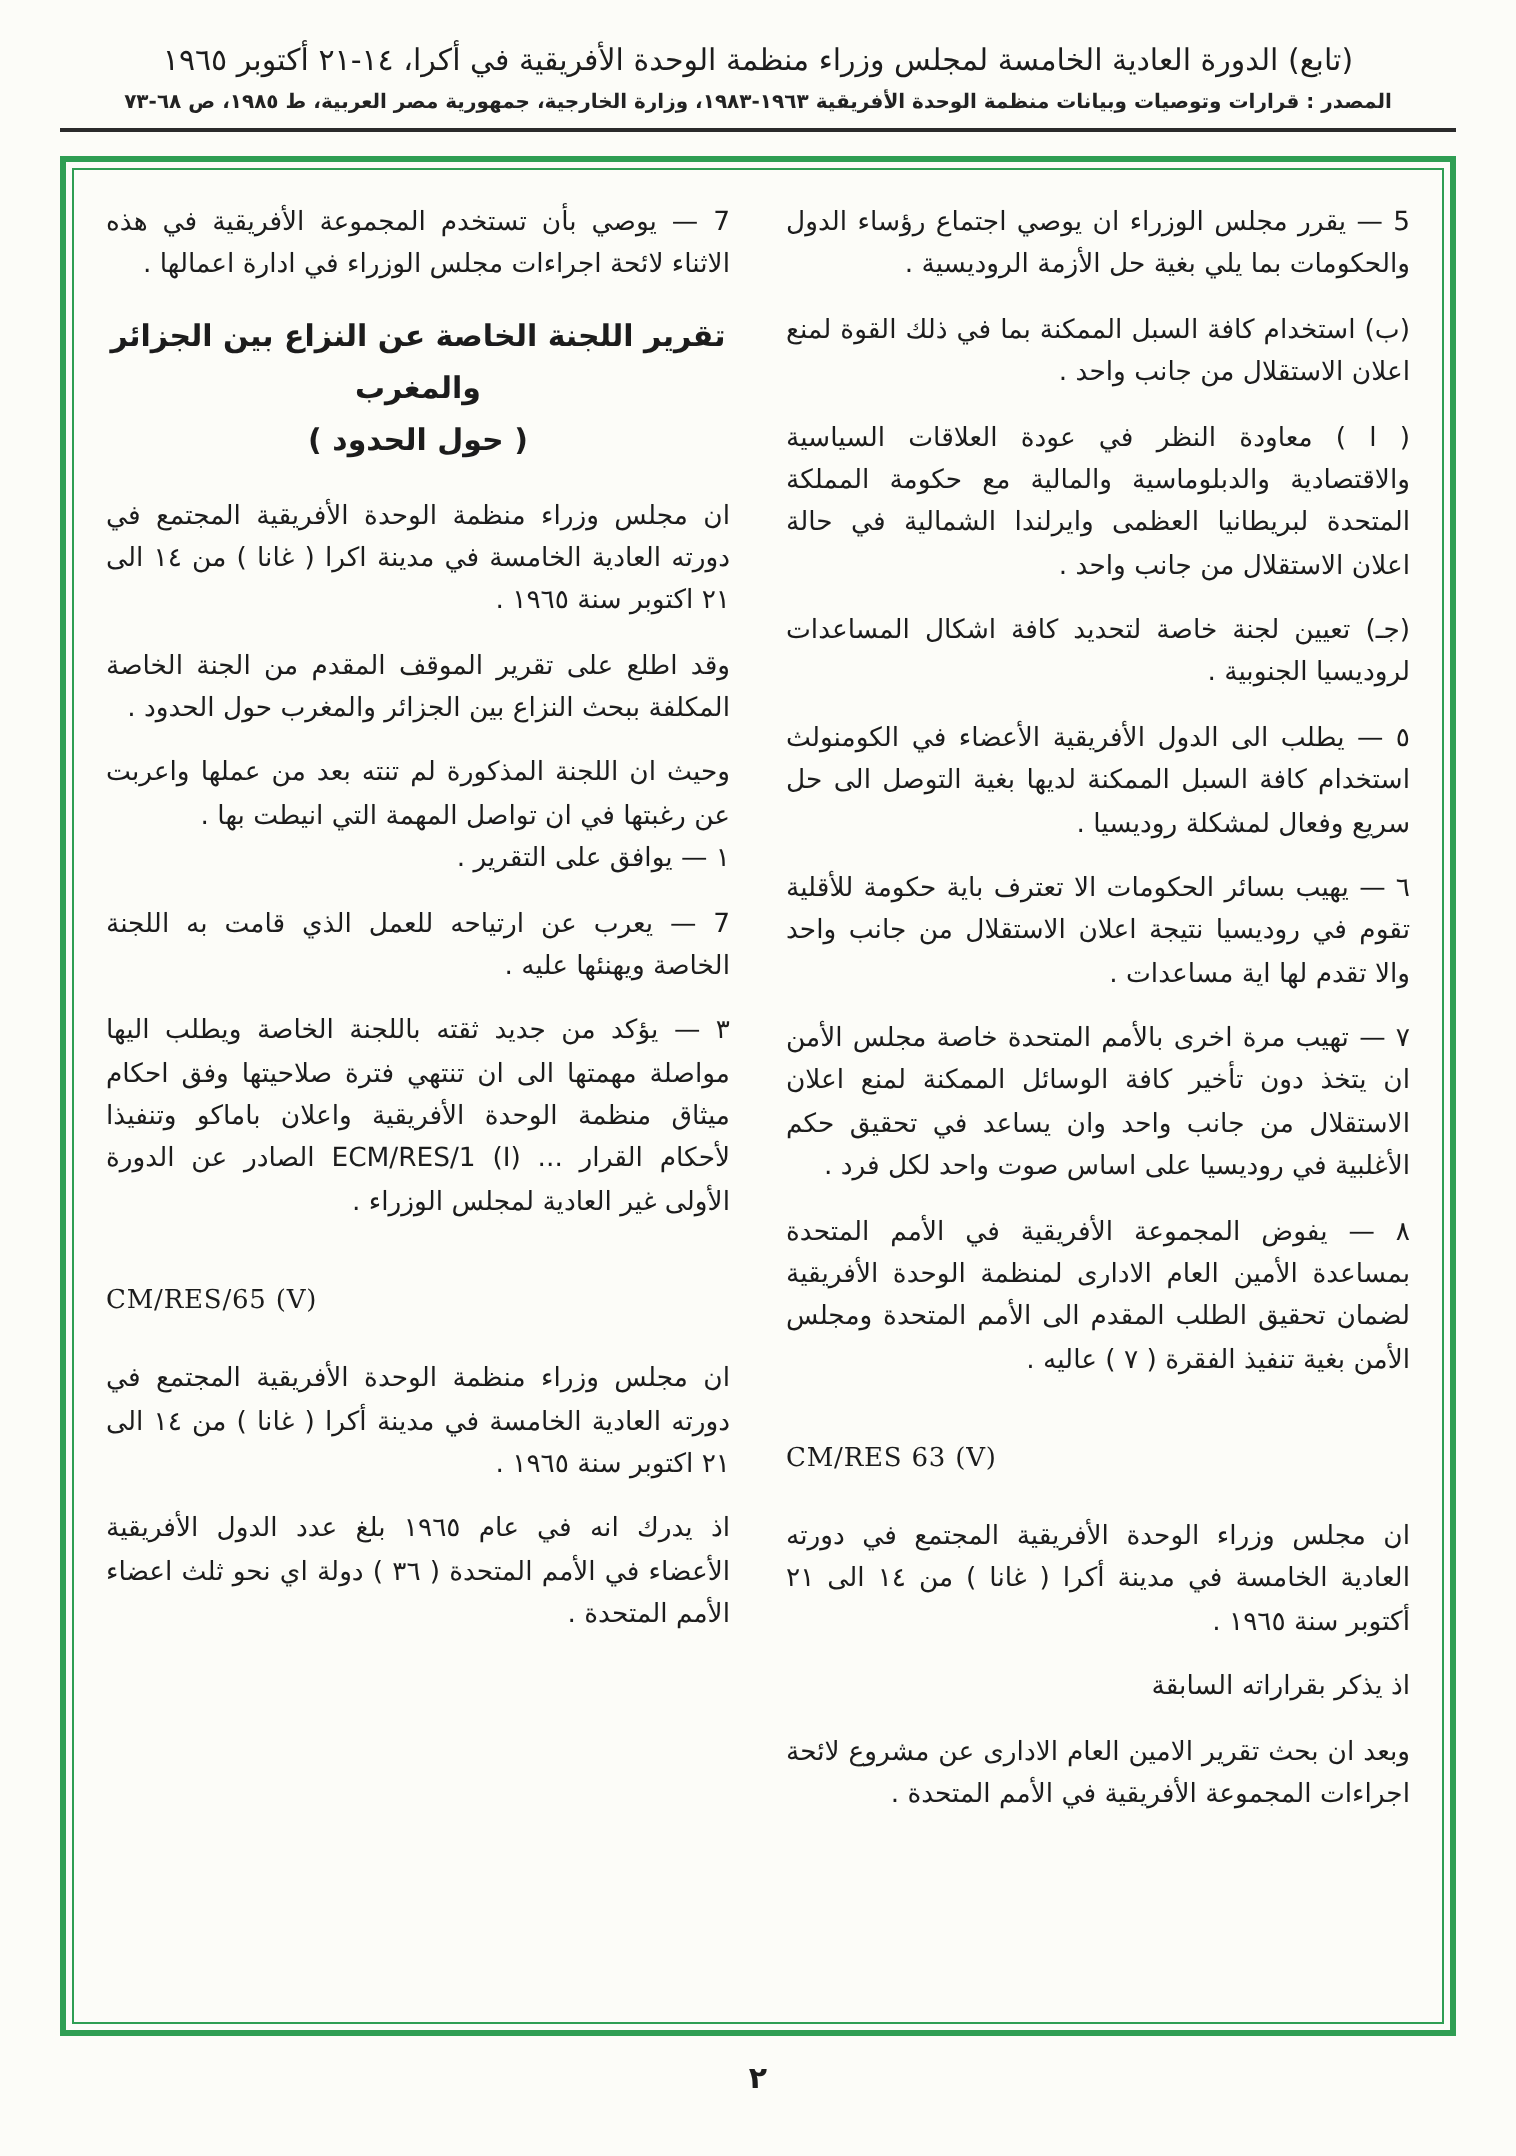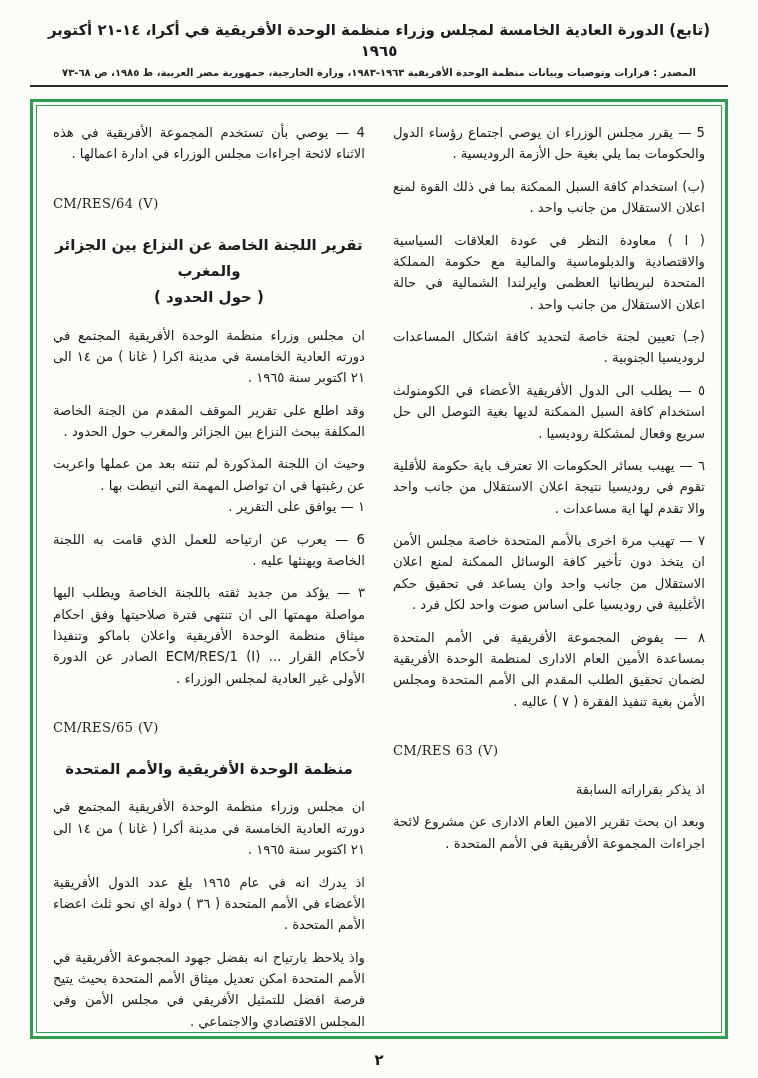--- a/index.html
+++ b/index.html
@@ -10,21 +10,21 @@
     box-sizing: border-box;
     padding: 20px 30px 0;
     font-family: "DejaVu Sans", sans-serif;
     color: #1c1c1c;
     direction: rtl;
     position: relative;
     overflow: hidden;
   }
   .header-title {
     text-align: center;
-    font-weight: bold;
+    font-weight: normal;
     font-size: 15px;
     line-height: 1.4;
   }
   .header-source {
     text-align: center;
     font-size: 10px;
     font-weight: bold;
     margin-top: 5px;
     color: #222;
   }
@@ -99,39 +99,37 @@
         <div class="column">
             <div class="block paragraph">5 — يقرر مجلس الوزراء ان يوصي اجتماع رؤساء الدول والحكومات بما يلي بغية حل الأزمة الروديسية .</div>
             <div class="block paragraph">(ب) استخدام كافة السبل الممكنة بما في ذلك القوة لمنع اعلان الاستقلال من جانب واحد .</div>
             <div class="block paragraph">( ا ) معاودة النظر في عودة العلاقات السياسية والاقتصادية والدبلوماسية والمالية مع حكومة المملكة المتحدة لبريطانيا العظمى وايرلندا الشمالية في حالة اعلان الاستقلال من جانب واحد .</div>
             <div class="block paragraph">(جـ) تعيين لجنة خاصة لتحديد كافة اشكال المساعدات لروديسيا الجنوبية .</div>
             <div class="block paragraph">٥ — يطلب الى الدول الأفريقية الأعضاء في الكومنولث استخدام كافة السبل الممكنة لديها بغية التوصل الى حل سريع وفعال لمشكلة روديسيا .</div>
             <div class="block paragraph">٦ — يهيب بسائر الحكومات الا تعترف باية حكومة للأقلية تقوم في روديسيا نتيجة اعلان الاستقلال من جانب واحد والا تقدم لها اية مساعدات .</div>
             <div class="block paragraph">٧ — تهيب مرة اخرى بالأمم المتحدة خاصة مجلس الأمن ان يتخذ دون تأخير كافة الوسائل الممكنة لمنع اعلان الاستقلال من جانب واحد وان يساعد في تحقيق حكم الأغلبية في روديسيا على اساس صوت واحد لكل فرد .</div>
             <div class="block paragraph">٨ — يفوض المجموعة الأفريقية في الأمم المتحدة بمساعدة الأمين العام الادارى لمنظمة الوحدة الأفريقية لضمان تحقيق الطلب المقدم الى الأمم المتحدة ومجلس الأمن بغية تنفيذ الفقرة ( ٧ ) عاليه .</div>
             <div class="block resolution-ref">CM/RES 63 (V)</div>
+            <div class="block paragraph">ان مجلس وزراء الوحدة الأفريقية المجتمع في دورته العادية الخامسة في مدينة أكرا ( غانا ) من ١٤ الى ٢١ أكتوبر سنة ١٩٦٥ .</div>
             <div class="block paragraph">اذ يذكر بقراراته السابقة</div>
             <div class="block paragraph">وبعد ان بحث تقرير الامين العام الادارى عن مشروع لائحة اجراءات المجموعة الأفريقية في الأمم المتحدة .</div>
           </div>
         <div class="column">
-            <div class="block paragraph">4 — يوصي بأن تستخدم المجموعة الأفريقية في هذه الاثناء لائحة اجراءات مجلس الوزراء في ادارة اعمالها .</div>
-            <div class="block resolution-ref">CM/RES/64 (V)</div>
+            <div class="block paragraph">7 — يوصي بأن تستخدم المجموعة الأفريقية في هذه الاثناء لائحة اجراءات مجلس الوزراء في ادارة اعمالها .</div>
             <div class="block section-heading">تقرير اللجنة الخاصة عن النزاع بين الجزائر والمغرب
 ( حول الحدود )</div>
             <div class="block paragraph">ان مجلس وزراء منظمة الوحدة الأفريقية المجتمع في دورته العادية الخامسة في مدينة اكرا ( غانا ) من ١٤ الى ٢١ اكتوبر سنة ١٩٦٥ .</div>
             <div class="block paragraph">وقد اطلع على تقرير الموقف المقدم من الجنة الخاصة المكلفة ببحث النزاع بين الجزائر والمغرب حول الحدود .</div>
             <div class="block paragraph" style="white-space: pre-line;">وحيث ان اللجنة المذكورة لم تنته بعد من عملها واعربت عن رغبتها في ان تواصل المهمة التي انيطت بها .
 ١ — يوافق على التقرير .</div>
-            <div class="block paragraph">6 — يعرب عن ارتياحه للعمل الذي قامت به اللجنة الخاصة ويهنئها عليه .</div>
+            <div class="block paragraph">7 — يعرب عن ارتياحه للعمل الذي قامت به اللجنة الخاصة ويهنئها عليه .</div>
             <div class="block paragraph">٣ — يؤكد من جديد ثقته باللجنة الخاصة ويطلب اليها مواصلة مهمتها الى ان تنتهي فترة صلاحيتها وفق احكام ميثاق منظمة الوحدة الأفريقية واعلان باماكو وتنفيذا لأحكام القرار ... ECM/RES/1 (I) الصادر عن الدورة الأولى غير العادية لمجلس الوزراء .</div>
             <div class="block resolution-ref">CM/RES/65 (V)</div>
-            <div class="block section-heading">منظمة الوحدة الأفريقية والأمم المتحدة</div>
             <div class="block paragraph">ان مجلس وزراء منظمة الوحدة الأفريقية المجتمع في دورته العادية الخامسة في مدينة أكرا ( غانا ) من ١٤ الى ٢١ اكتوبر سنة ١٩٦٥ .</div>
             <div class="block paragraph">اذ يدرك انه في عام ١٩٦٥ بلغ عدد الدول الأفريقية الأعضاء في الأمم المتحدة ( ٣٦ ) دولة اي نحو ثلث اعضاء الأمم المتحدة .</div>
-            <div class="block paragraph">واذ يلاحظ بارتياح انه بفضل جهود المجموعة الأفريقية في الأمم المتحدة امكن تعديل ميثاق الأمم المتحدة بحيث يتيح فرصة افضل للتمثيل الأفريقي في مجلس الأمن وفي المجلس الاقتصادي والاجتماعي .</div>
           </div>
       </div>
     </div>
   </div>
 
   <footer>
     <div class="page-number">٢</div>
   </footer>
 </div>
 

